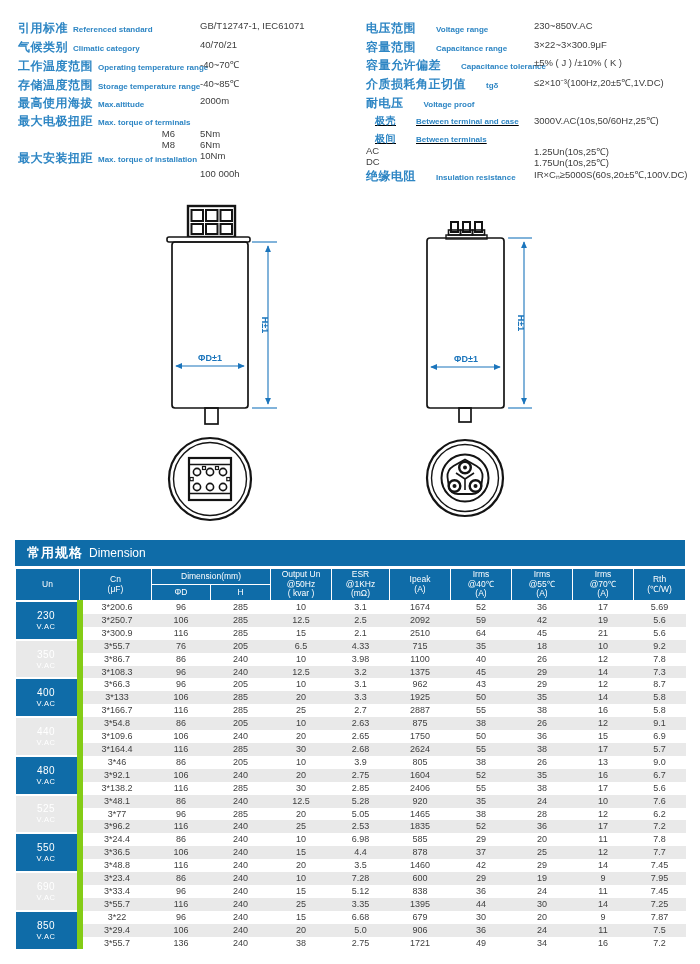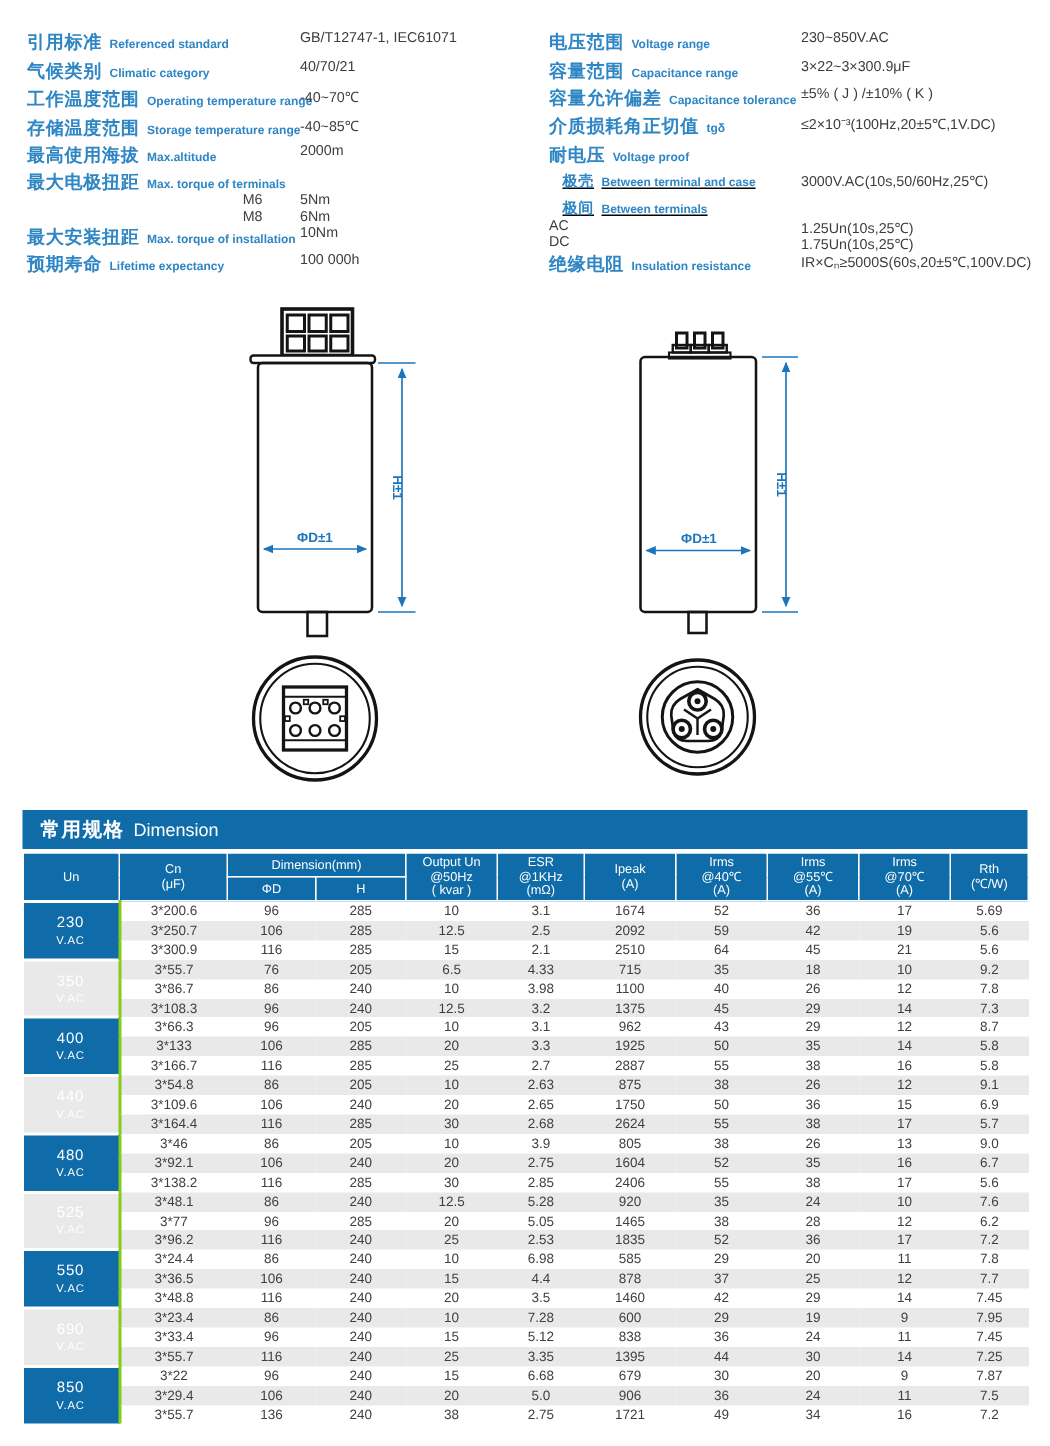--- a/index.html
+++ b/index.html
@@ -10,21 +10,21 @@
   }
   
   .srow { position:absolute; display:flex; align-items:baseline; white-space:nowrap; }
   .srow.left  { left:18px;  width:340px; }
   .srow.right { left:366px; width:330px; }
   .zh { color:#2e86c4; font-size:12px; font-weight:bold; letter-spacing:.5px; }
   .zh.small { font-size:10px; }
   .en { color:#2e86c4; font-size:8px; font-weight:bold; margin-left:5px; }
   .lab { display:flex; align-items:baseline; }
   .left  .lab { width:182px; }
-  .right .lab { width:168px; }
+  .right .lab { width:168px;gap:15px; }
   .lab.indent { padding-left:9px;text-decoration:underline; }
   .val { position:absolute; top:0; font-size:9.5px; color:#3d3d3d; }
   .left  .val { left:182px; }
   .right .val { left:168px;text-align:right; }
   .k-sub  { display:inline-block; width:157px; text-align:right; font-size:9.5px; color:#3d3d3d; }
   .k-sub-r{ display:inline-block; width:92px;  text-align:left; font-size:9.5px; color:#3d3d3d; }
   
   .drawings { position:absolute; left:0; top:200px; width:700px; height:335px; }
   .dimtext { fill:#1b75bc; font-size:9px; font-weight:bold; font-family:"Liberation Sans",sans-serif; }
   
@@ -40,21 +40,21 @@
     background:#0f6ca8; color:#fff; font-size:8.5px; font-weight:normal;
     line-height:9.5px; border:1px solid #fff; text-align:center; vertical-align:middle;
     height:16px; padding:0;
   }
   table.dim tbody td {
     height:12.9px; font-size:9px; color:#3f3f3f; text-align:center; vertical-align:middle;
     padding:0; line-height:12.9px;
   }
   table.dim tbody tr.stripe td { background:#e9e9e9; }
   table.dim tbody td.un-cell {
-    background:#0f6ca8; color:#fff; border-right:2px solid #84cc16; border-top:2.5px solid #fff;
+    background:#0f6ca8; color:#fff; border-right:6px solid #84cc16; border-top:2.5px solid #fff;
     line-height:normal;
   }
   .un-v { font-size:10px; letter-spacing:.5px; }
   .un-u { font-size:7.5px; margin-top:1px; letter-spacing:.5px; }
 </style>
 </head>
 <body>
 
 <div class="page">
 
@@ -108,24 +108,20 @@
     <span class="val">6Nm</span>
   </div>
   <div class="srow left" style="top:150px">
     <span class="lab">
         <span class="zh">最大安装扭距</span>
         <span class="en">Max. torque of installation</span>
       </span>
     <span class="val">10Nm</span>
   </div>
   <div class="srow left" style="top:168px">
-    <span class="lab">
-        <span class="zh">预期寿命</span>
-        <span class="en">Lifetime expectancy</span>
-      </span>
     <span class="val">100 000h</span>
   </div>
 
   <div class="srow right" style="top:20px">
     <span class="lab">
         <span class="zh">电压范围</span>
         <span class="en">Voltage range</span>
       </span>
     <span class="val">230~850V.AC</span>
   </div>

